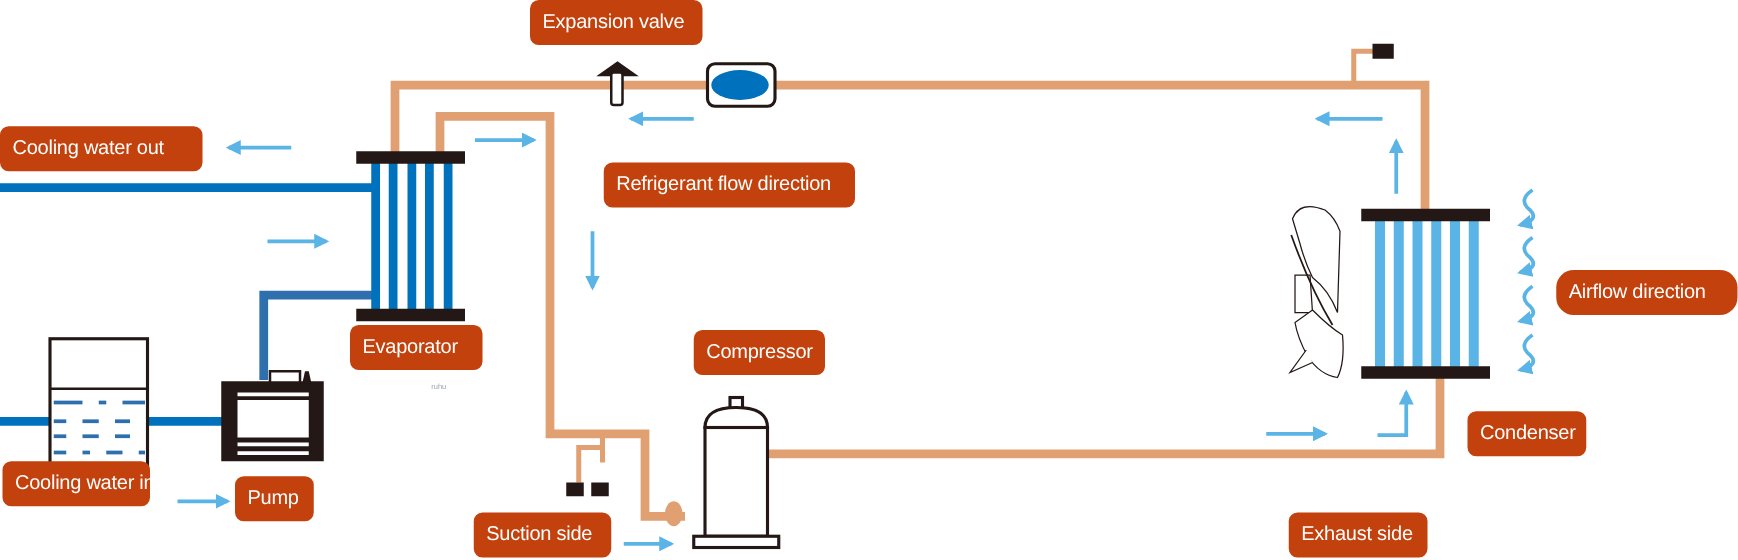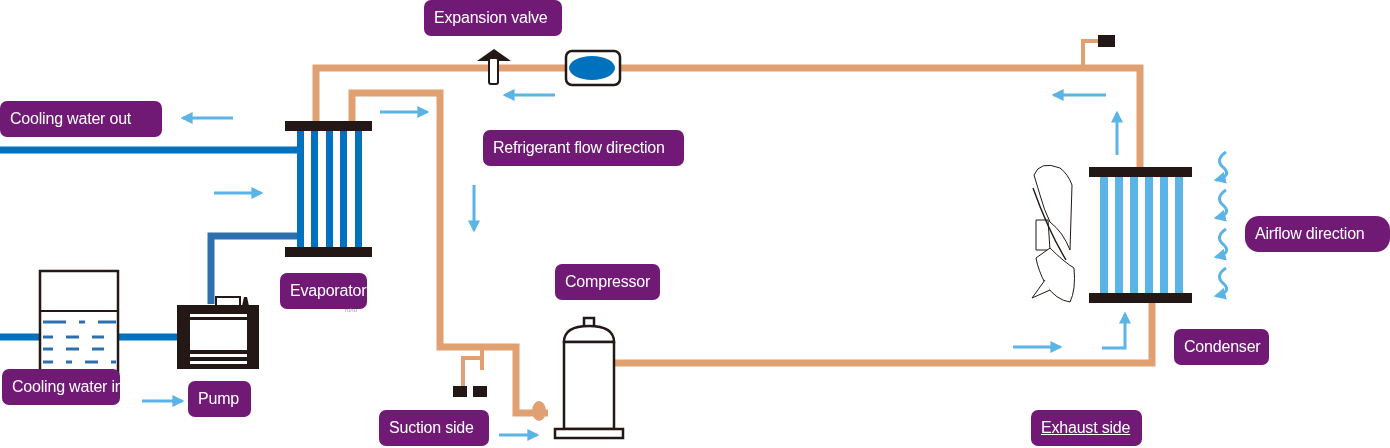--- a/index.html
+++ b/index.html
@@ -1,19 +1,19 @@
 <!DOCTYPE html>
 <html><head>
 <meta charset="utf-8">
 <style>
   html, body { margin:0; padding:0; background:#ffffff; }
   body { width:1390px; height:448px; position:relative; overflow:hidden; font-family:"Liberation Sans", sans-serif; }
   #diagram { position:absolute; left:0; top:0; width:1390px; height:448px; }
   .label {
-    position:absolute; background:#701a75; color:#ffffff; border-radius:7px;
+    position:absolute; background:#c2410c; color:#ffffff; border-radius:7px;
     font-family:"Liberation Sans", sans-serif; font-size:16px; line-height:36px; height:36px;
     padding:0 10px; white-space:nowrap; letter-spacing:-0.2px; box-sizing:border-box;
   }
   .tiny { position:absolute; font-size:6px; color:#9aa6b2; font-family:"Liberation Sans", sans-serif; }
 </style>
 </head>
 <body>
 
 <svg id="diagram" xmlns="http://www.w3.org/2000/svg" width="1390" height="448" viewBox="0 0 1390 448">
   <defs>
@@ -142,21 +142,21 @@
     <path d="M1226,152 Q1214,160 1224,168 Q1232,176 1216,180"></path>
     <path d="M1226,190 Q1214,198 1224,206 Q1232,214 1216,218"></path>
     <path d="M1226,229 Q1214,237 1224,245 Q1232,253 1216,257"></path>
     <path d="M1226,268 Q1214,276 1224,284 Q1232,292 1216,296"></path>
   </g>
 </svg>
 
 <div class="label" style="left:424px; top:0px; width:138px;">Expansion valve</div>
 <div class="label" style="left:0px; top:101px; width:162px;">Cooling water out</div>
 <div class="label" style="left:483px; top:130px; width:201px;">Refrigerant flow direction</div>
-<div class="label" style="left:280px; top:273px; width:87px;">Evaporator</div>
+<div class="label" style="left:280px; top:260px; width:106px;">Evaporator</div>
 <div class="label" style="left:536px; top:264px; width:105px;margin-left:19px;">Compressor</div>
 <div class="label" style="left:2px; top:369px; width:118px;">Cooling water in</div>
 <div class="label" style="left:188px; top:381px; width:63px;">Pump</div>
 <div class="label" style="left:379px; top:410px; width:110px;">Suction side</div>
-<div class="label" style="left:1031px; top:410px; width:111px;text-decoration:underline;">Exhaust side</div>
+<div class="label" style="left:1031px; top:410px; width:111px;">Exhaust side</div>
 <div class="label" style="left:1174px; top:329px; width:95px;">Condenser</div>
 <div class="label" style="left:1245px; top:216px; width:145px;border-radius:14px;">Airflow direction</div>
 <div class="tiny" style="left:345px; top:307px;">ruhu</div>
 
 </body></html>

